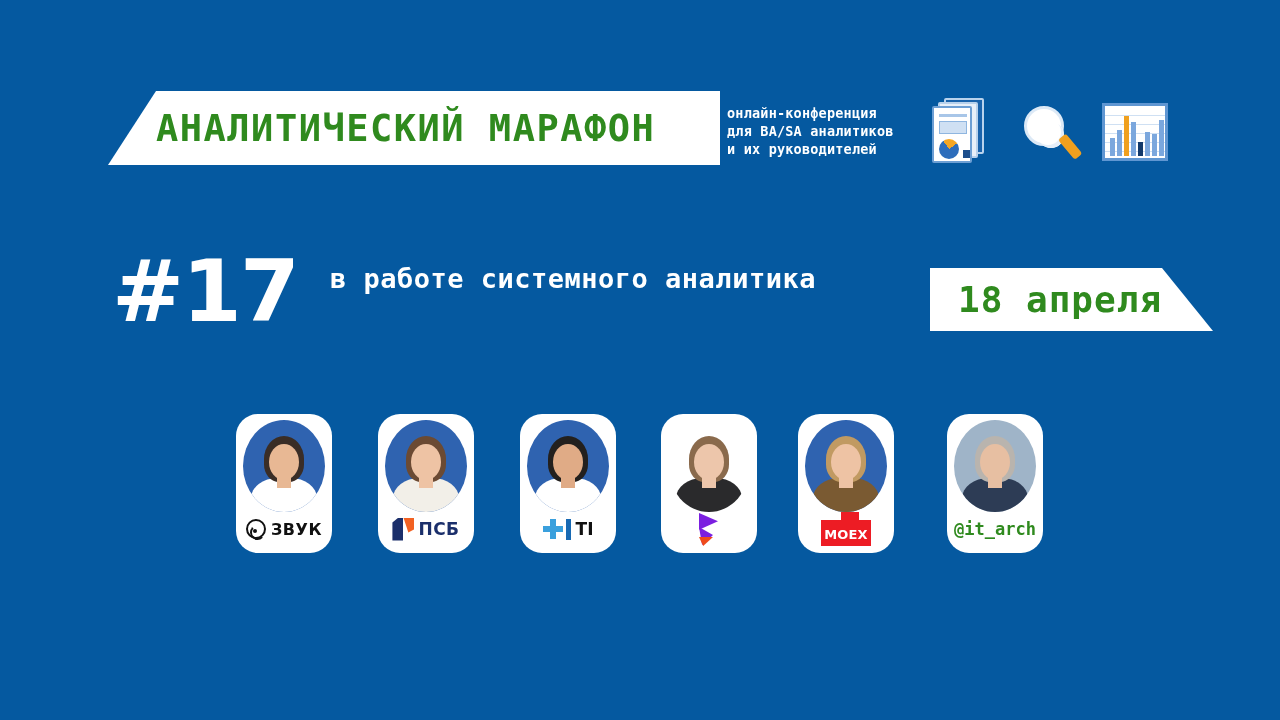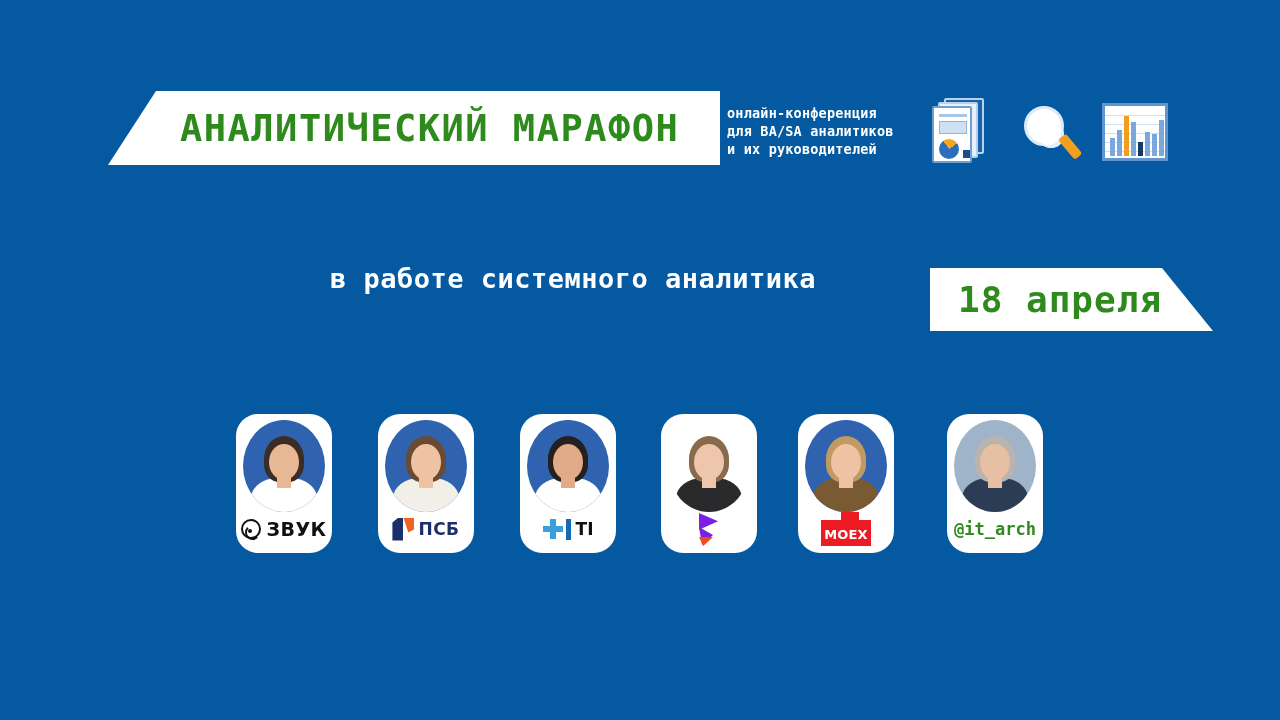--- a/index.html
+++ b/index.html
@@ -19,21 +19,21 @@
     background:#ffffff;
     clip-path: polygon(48px 0, 612px 0, 612px 74px, 0 74px);
     display:flex; align-items:center;
   }
   #title-banner-text {
     color:#2f8a1e;
     font-family:"DejaVu Sans Mono", monospace;
     font-weight:bold;
     font-size:37px;
     letter-spacing:1.5px;
-    margin-left:72px;
+    margin-left:48px;
     white-space:nowrap;
   }
 
   #header-subtitle {
     position:absolute; left:727px; top:104px;
     color:#ffffff;
     font-family:"DejaVu Sans Mono", monospace;
     font-weight:bold;
     font-size:13.5px;
     line-height:18px;
@@ -172,21 +172,21 @@
   }
   .logo-zvuk .mark::before {
     content:""; position:absolute; left:2px; top:4px;
     width:11px; height:11px; border:2.2px solid #111;
     border-radius:50%; border-top-color:transparent; border-right-color:transparent;
   }
   .logo-zvuk .mark::after {
     content:""; position:absolute; left:5px; top:8px;
     width:4px; height:4px; background:#111; border-radius:50%;
   }
-  .logo-zvuk .txt { font-family:"DejaVu Sans", sans-serif; font-weight:bold; font-size:19px; color:#111; letter-spacing:0.5px; }
+  .logo-zvuk .txt { font-family:"DejaVu Sans", sans-serif; font-weight:bold; font-size:16px; color:#111; letter-spacing:0.5px; }
 
   
   .logo-psb { display:flex; align-items:center; gap:4px; }
   .logo-psb .mark { position:relative; width:22px; height:23px; }
   .logo-psb .m-blue {
     position:absolute; left:0; bottom:0; width:11px; height:23px;
     background:#1b2f6b; clip-path:polygon(0 22%,55% 0,100% 0,100% 100%,0 100%);
   }
   .logo-psb .m-orange {
     position:absolute; right:0; top:0; width:11px; height:15px;
@@ -284,20 +284,21 @@
           <div class="bar" style="left: 40px; height: 24px;"></div>
           <div class="bar" style="left: 47px; height: 22px;"></div>
           <div class="bar" style="left: 54px; height: 36px;"></div>
         </div>
     </div>
 
   </div>
 </div>
 
 <div id="headline-row">
+  <div id="episode-number">#17</div>
   <div id="headline-text">
     <div>в работе системного аналитика</div>
   </div>
 </div>
 
 <div id="date-badge">
   <div id="date-badge-text">18 апреля</div>
 </div>
 
 <div id="speakers">

